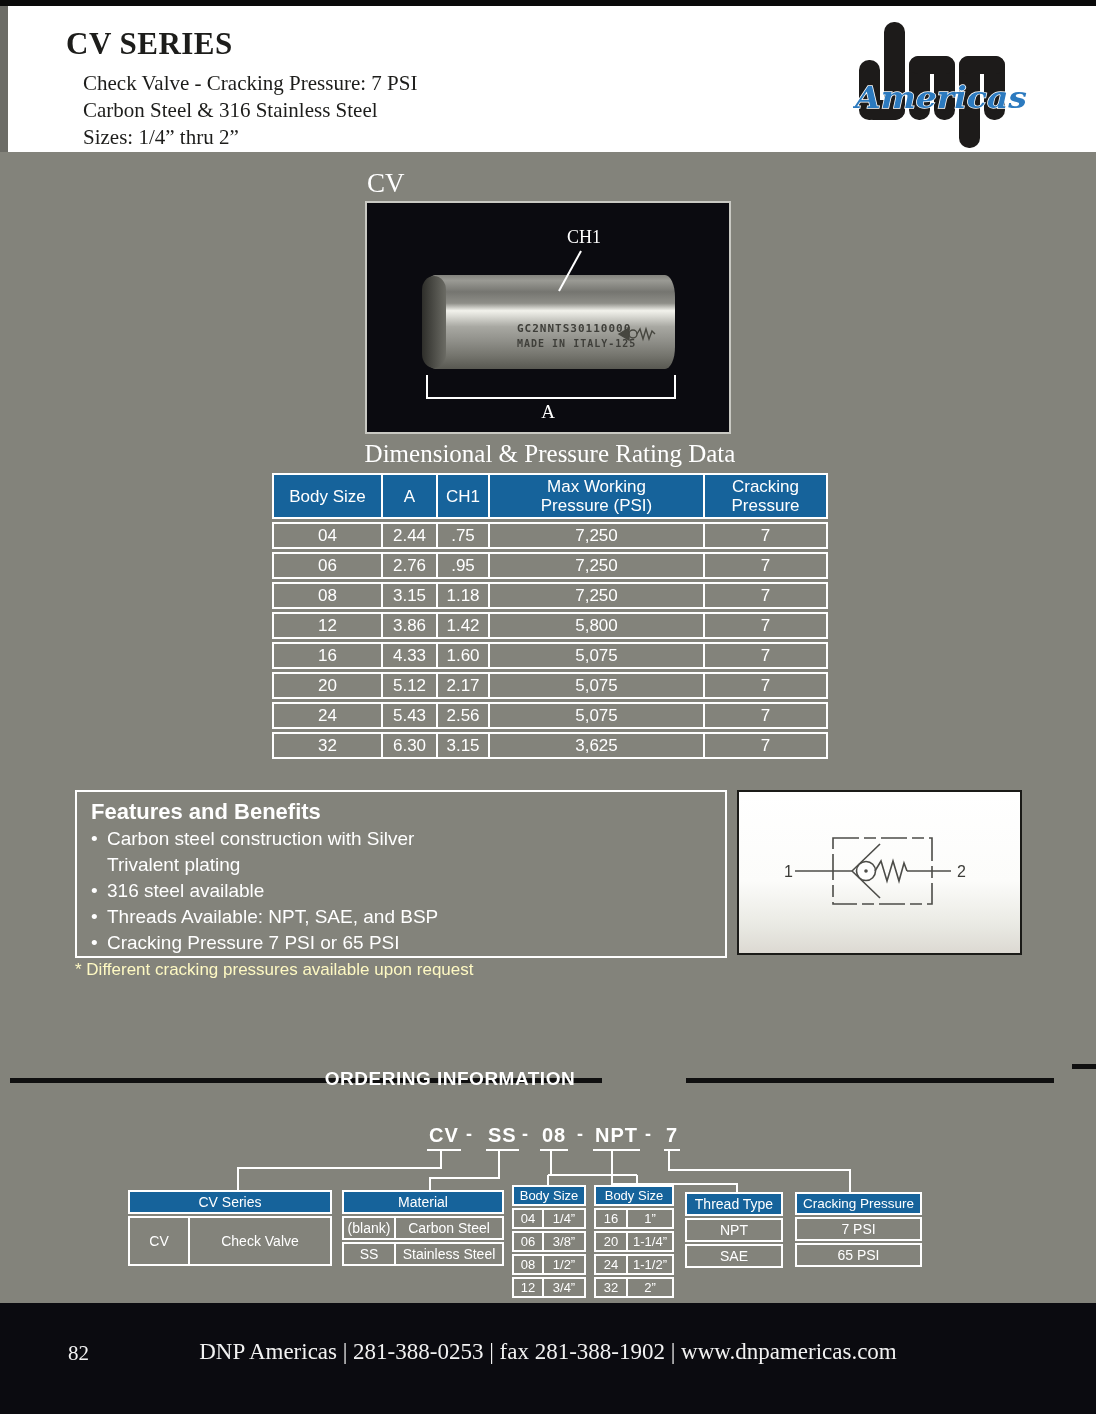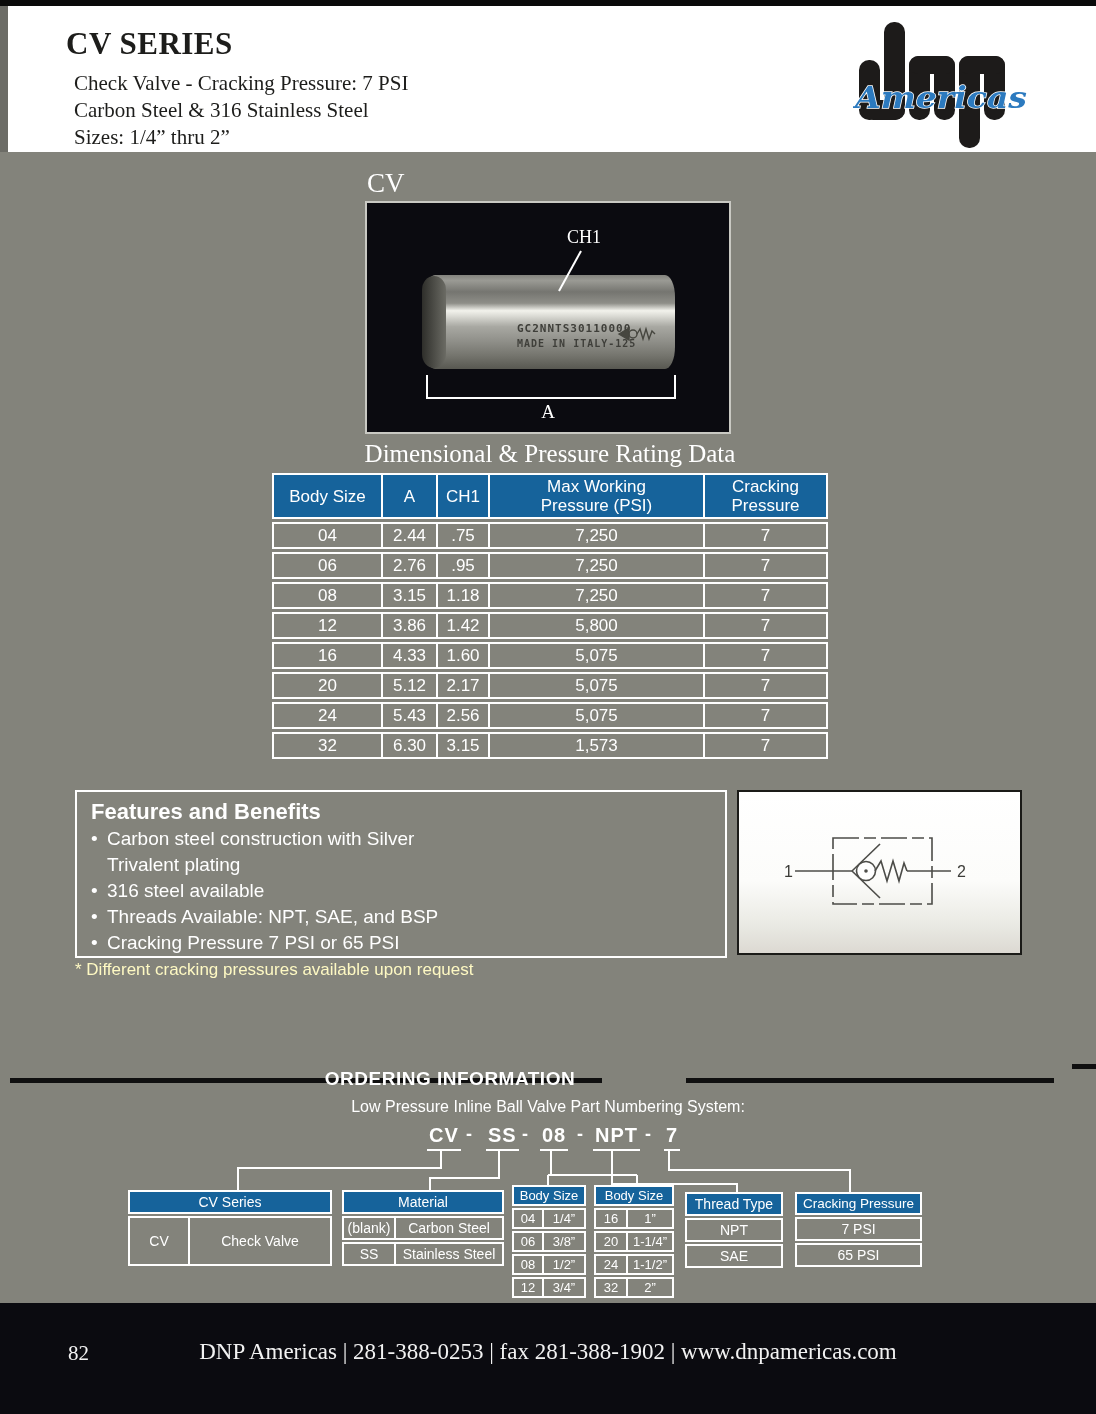--- a/index.html
+++ b/index.html
@@ -13,21 +13,21 @@
     position:relative;width:1096px;height:1414px;margin:0 auto;
     background:var(--gray);overflow:hidden;
     font-family:"Liberation Sans",sans-serif;color:#fff;
   }
   
   .top-strip{position:absolute;left:0;top:0;width:1096px;height:6px;background:#0a0a0a;}
   .left-strip{position:absolute;left:0;top:6px;width:8px;height:146px;background:#6c6c66;}
   .header-band{position:absolute;left:8px;top:6px;width:1088px;height:146px;background:#ffffff;}
   .hdr-title{position:absolute;left:58px;top:20px;font-family:"Liberation Serif",serif;
     font-size:31px;font-weight:bold;color:#1d1d1b;letter-spacing:.5px;}
-  .hdr-sub{position:absolute;left:66px;top:64px;font-family:"Liberation Serif",serif;
+  .hdr-sub{position:absolute;left:75px;top:64px;font-family:"Liberation Serif",serif;
     font-size:21px;line-height:27px;color:#1d1d1b;white-space:pre-line;}
   .logo{position:absolute;left:845px;top:10px;width:176px;height:136px;}
   
   .photo-label{position:absolute;left:367px;top:168px;font-family:"Liberation Serif",serif;
     font-size:27px;color:#fff;}
   .photo{position:absolute;left:365px;top:201px;width:366px;height:233px;
     background:#0b0b10;border:2px solid #c9c9c3;}
   .cyl{position:absolute;left:58px;top:72px;width:250px;height:94px;border-radius:10px/22px;
     background:linear-gradient(180deg,#83837d 0%,#9a9a94 6%,#757570 18%,#8e8e88 30%,
       #f2f2ec 38%,#d9d9d3 44%,#a8a8a2 55%,#90908a 70%,#76766f 85%,#585851 100%);}
@@ -222,21 +222,21 @@
           <div class="dim-cell">24</div>
           <div class="dim-cell">5.43</div>
           <div class="dim-cell">2.56</div>
           <div class="dim-cell">5,075</div>
           <div class="dim-cell">7</div>
         </div>
         <div class="dim-row">
           <div class="dim-cell">32</div>
           <div class="dim-cell">6.30</div>
           <div class="dim-cell">3.15</div>
-          <div class="dim-cell">1,573</div>
+          <div class="dim-cell">3,625</div>
           <div class="dim-cell">7</div>
         </div>
       </div>
   </div>
 
   <div class="features">
     <div class="features-title">Features and Benefits</div>
     <div>
         <div class="feature-item">
           <div class="bullet">•</div>
@@ -273,21 +273,20 @@
       </g>
       <text x="45" y="85" font-size="16" fill="#3c3c38" font-family="Liberation Sans, sans-serif">1</text>
       <text x="218" y="85" font-size="16" fill="#3c3c38" font-family="Liberation Sans, sans-serif">2</text>
     </svg>
   </div>
 
   <div class="rule" style="left:10px;top:1078px;width:592px;"></div>
   <div class="rule" style="left:686px;top:1078px;width:368px;"></div>
   <div class="rule" style="left:1072px;top:1064px;width:24px;"></div>
   <div class="ord-heading">ORDERING INFORMATION</div>
-  <div class="ord-sub">Low Pressure Inline Ball Valve Part Numbering System:</div>
   <div class="part-number">
       <div class="seg" style="left: 427px;">CV</div>
       <div class="sep" style="left: 466px;">-</div>
       <div class="seg" style="left: 486px;">SS</div>
       <div class="sep" style="left: 522px;">-</div>
       <div class="seg" style="left: 540px;">08</div>
       <div class="sep" style="left: 577px;">-</div>
       <div class="seg" style="left: 593px;">NPT</div>
       <div class="sep" style="left: 645px;">-</div>
       <div class="seg" style="left: 664px;">7</div>

